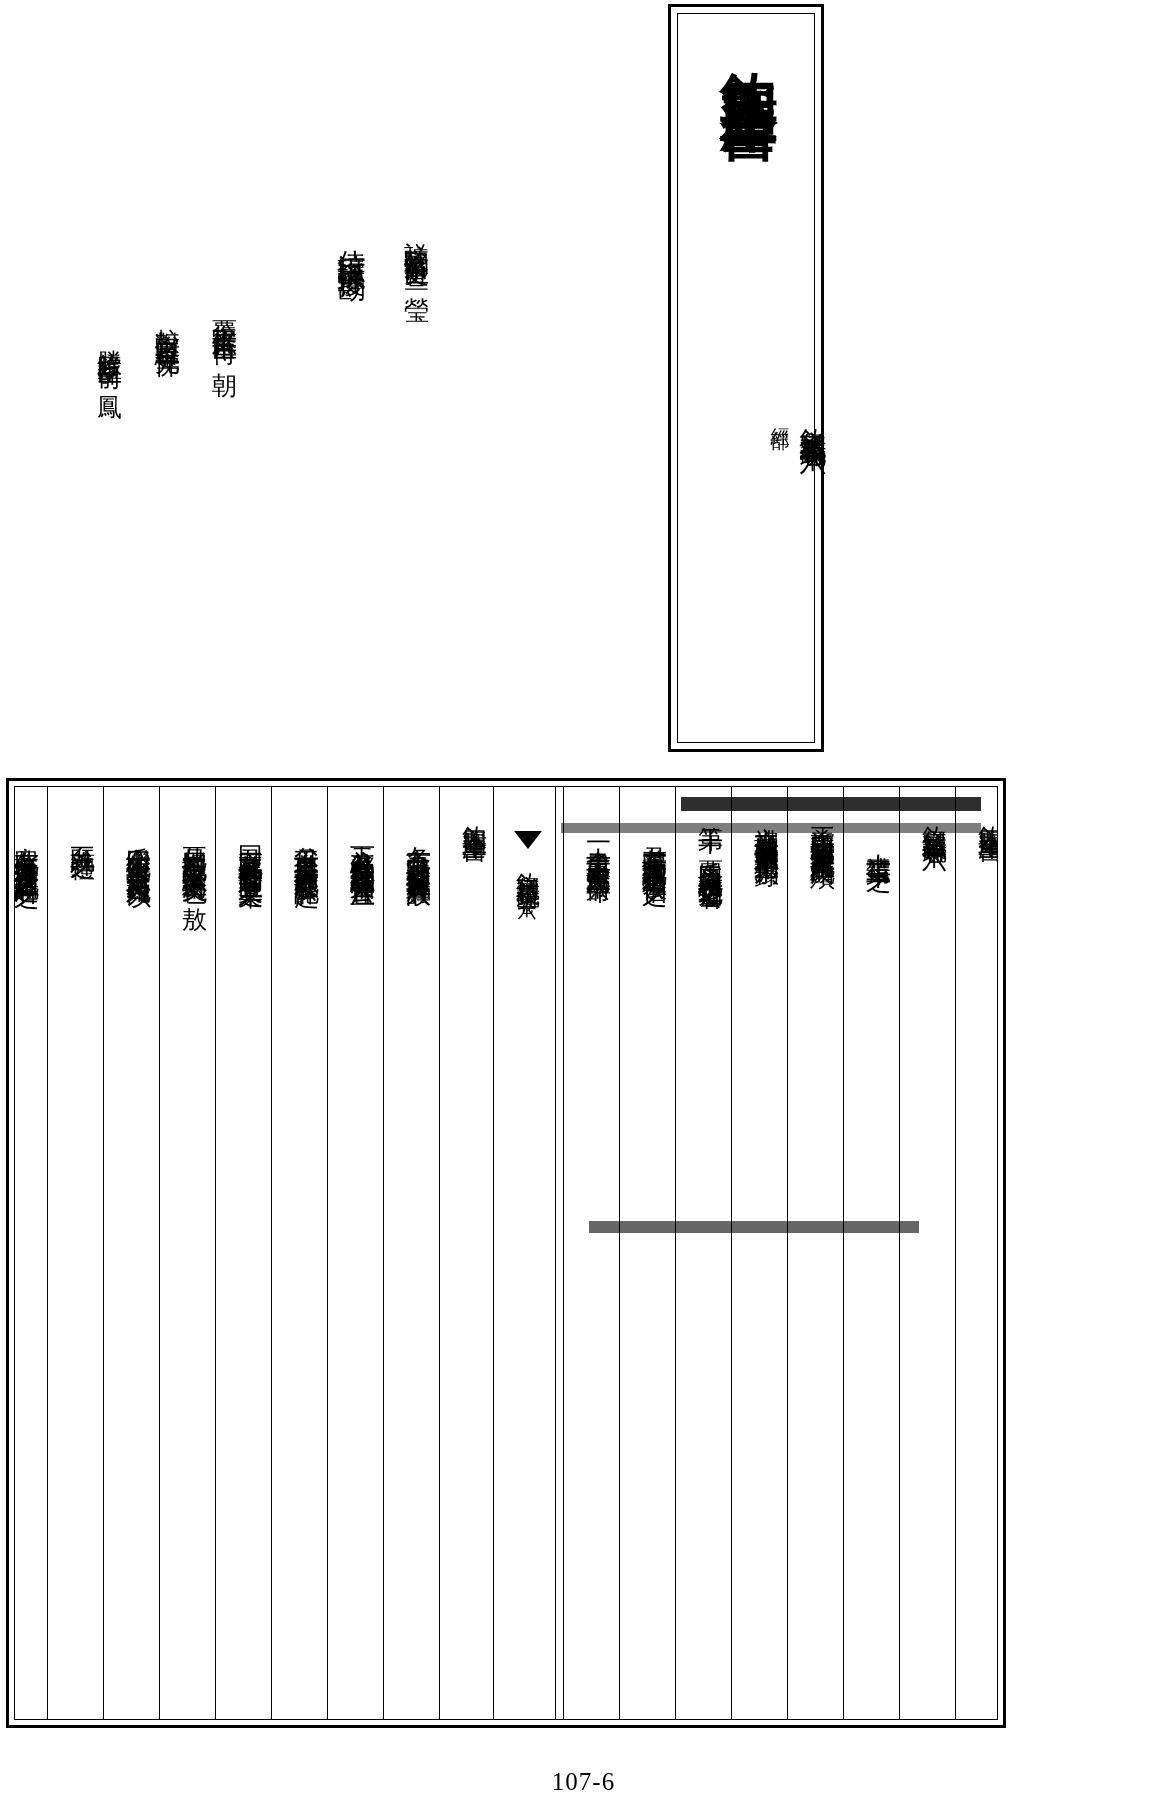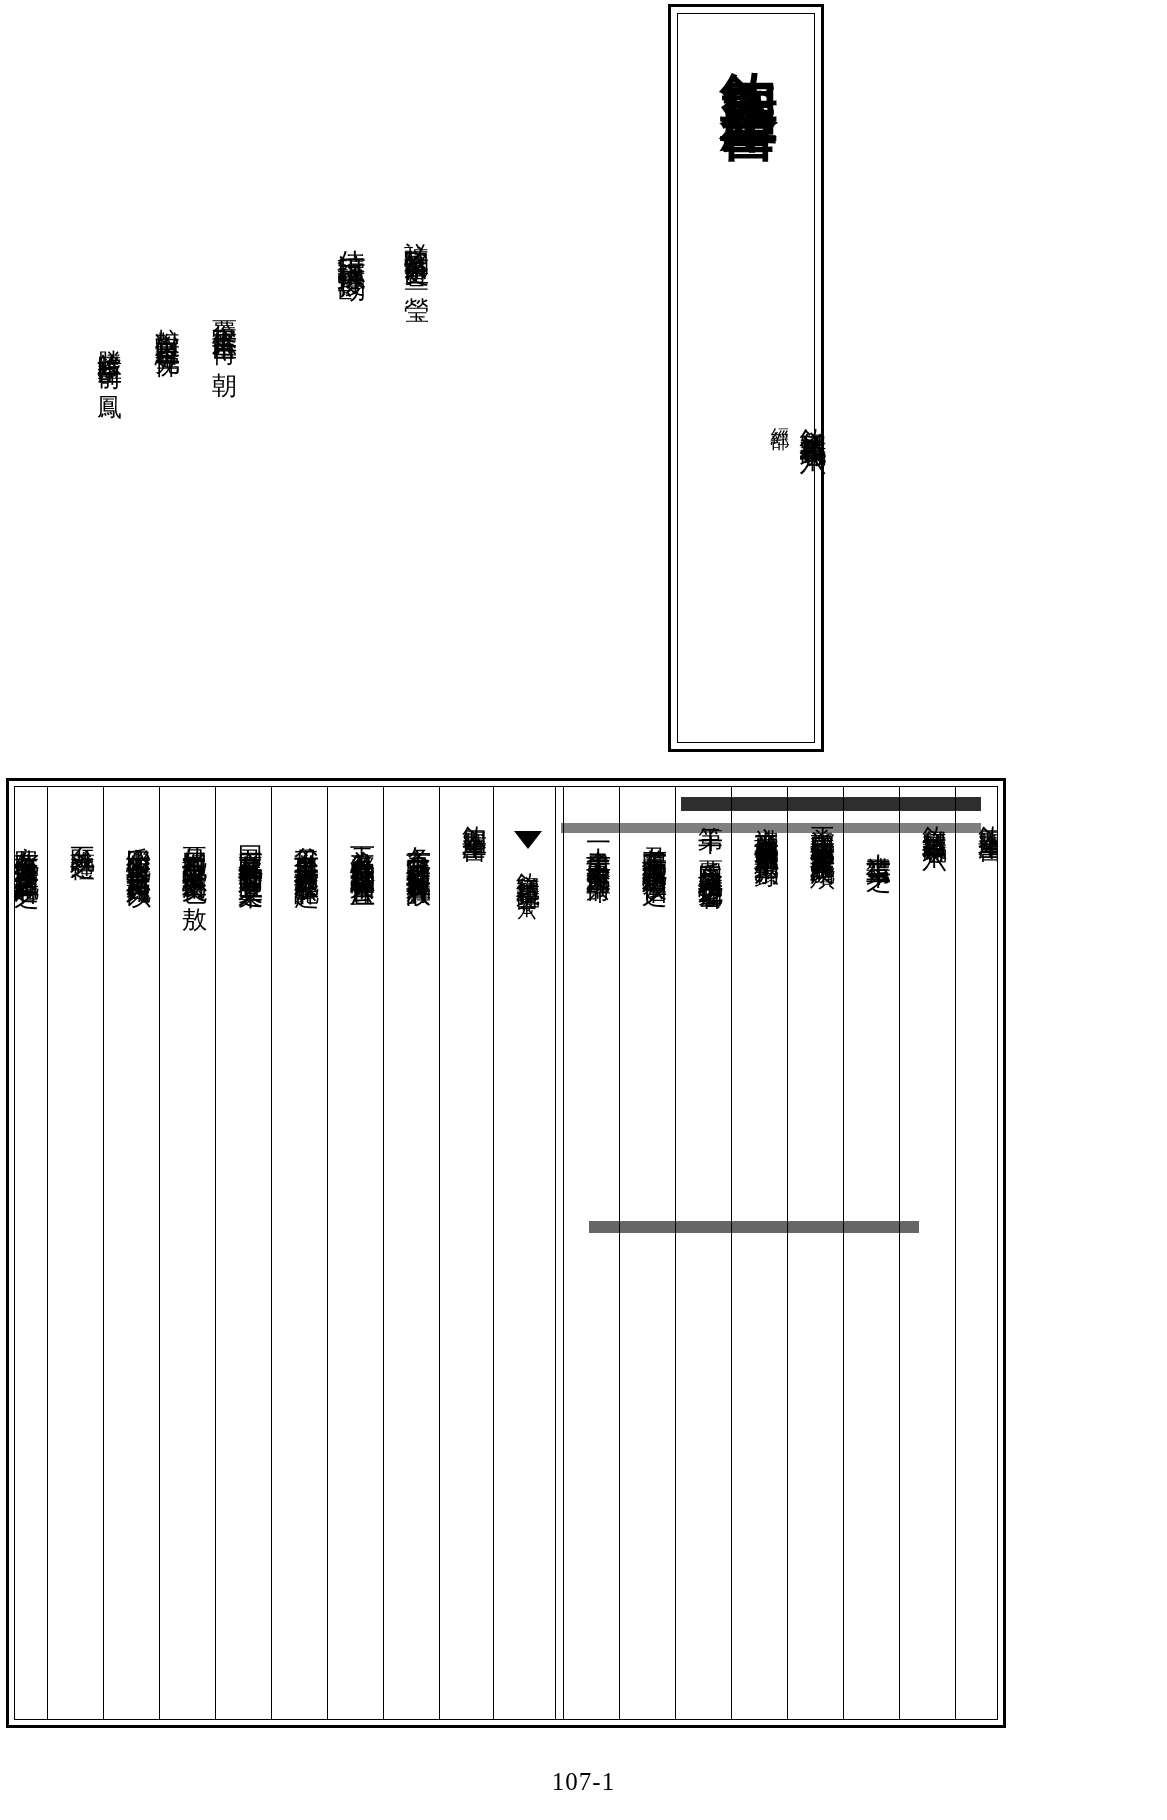--- a/index.html
+++ b/index.html
@@ -284,13 +284,13 @@
 
     <div class="tcol" style="left:92px;top:40px;">氏繼公曰此與下篇言士之子為父喪自始死以</div>
 
     <div class="tcol" style="left:36px;top:40px;">至既葬之禮</div>
 
     <div class="tcol" style="left:-20px;top:40px;">案此有位之士而其子喪之之禮玩記赴曰君之</div>
 
   </div>
 </div>
 
-<div id="page-number">107-1</div>
+<div id="page-number">107-6</div>
 
 </body></html>

